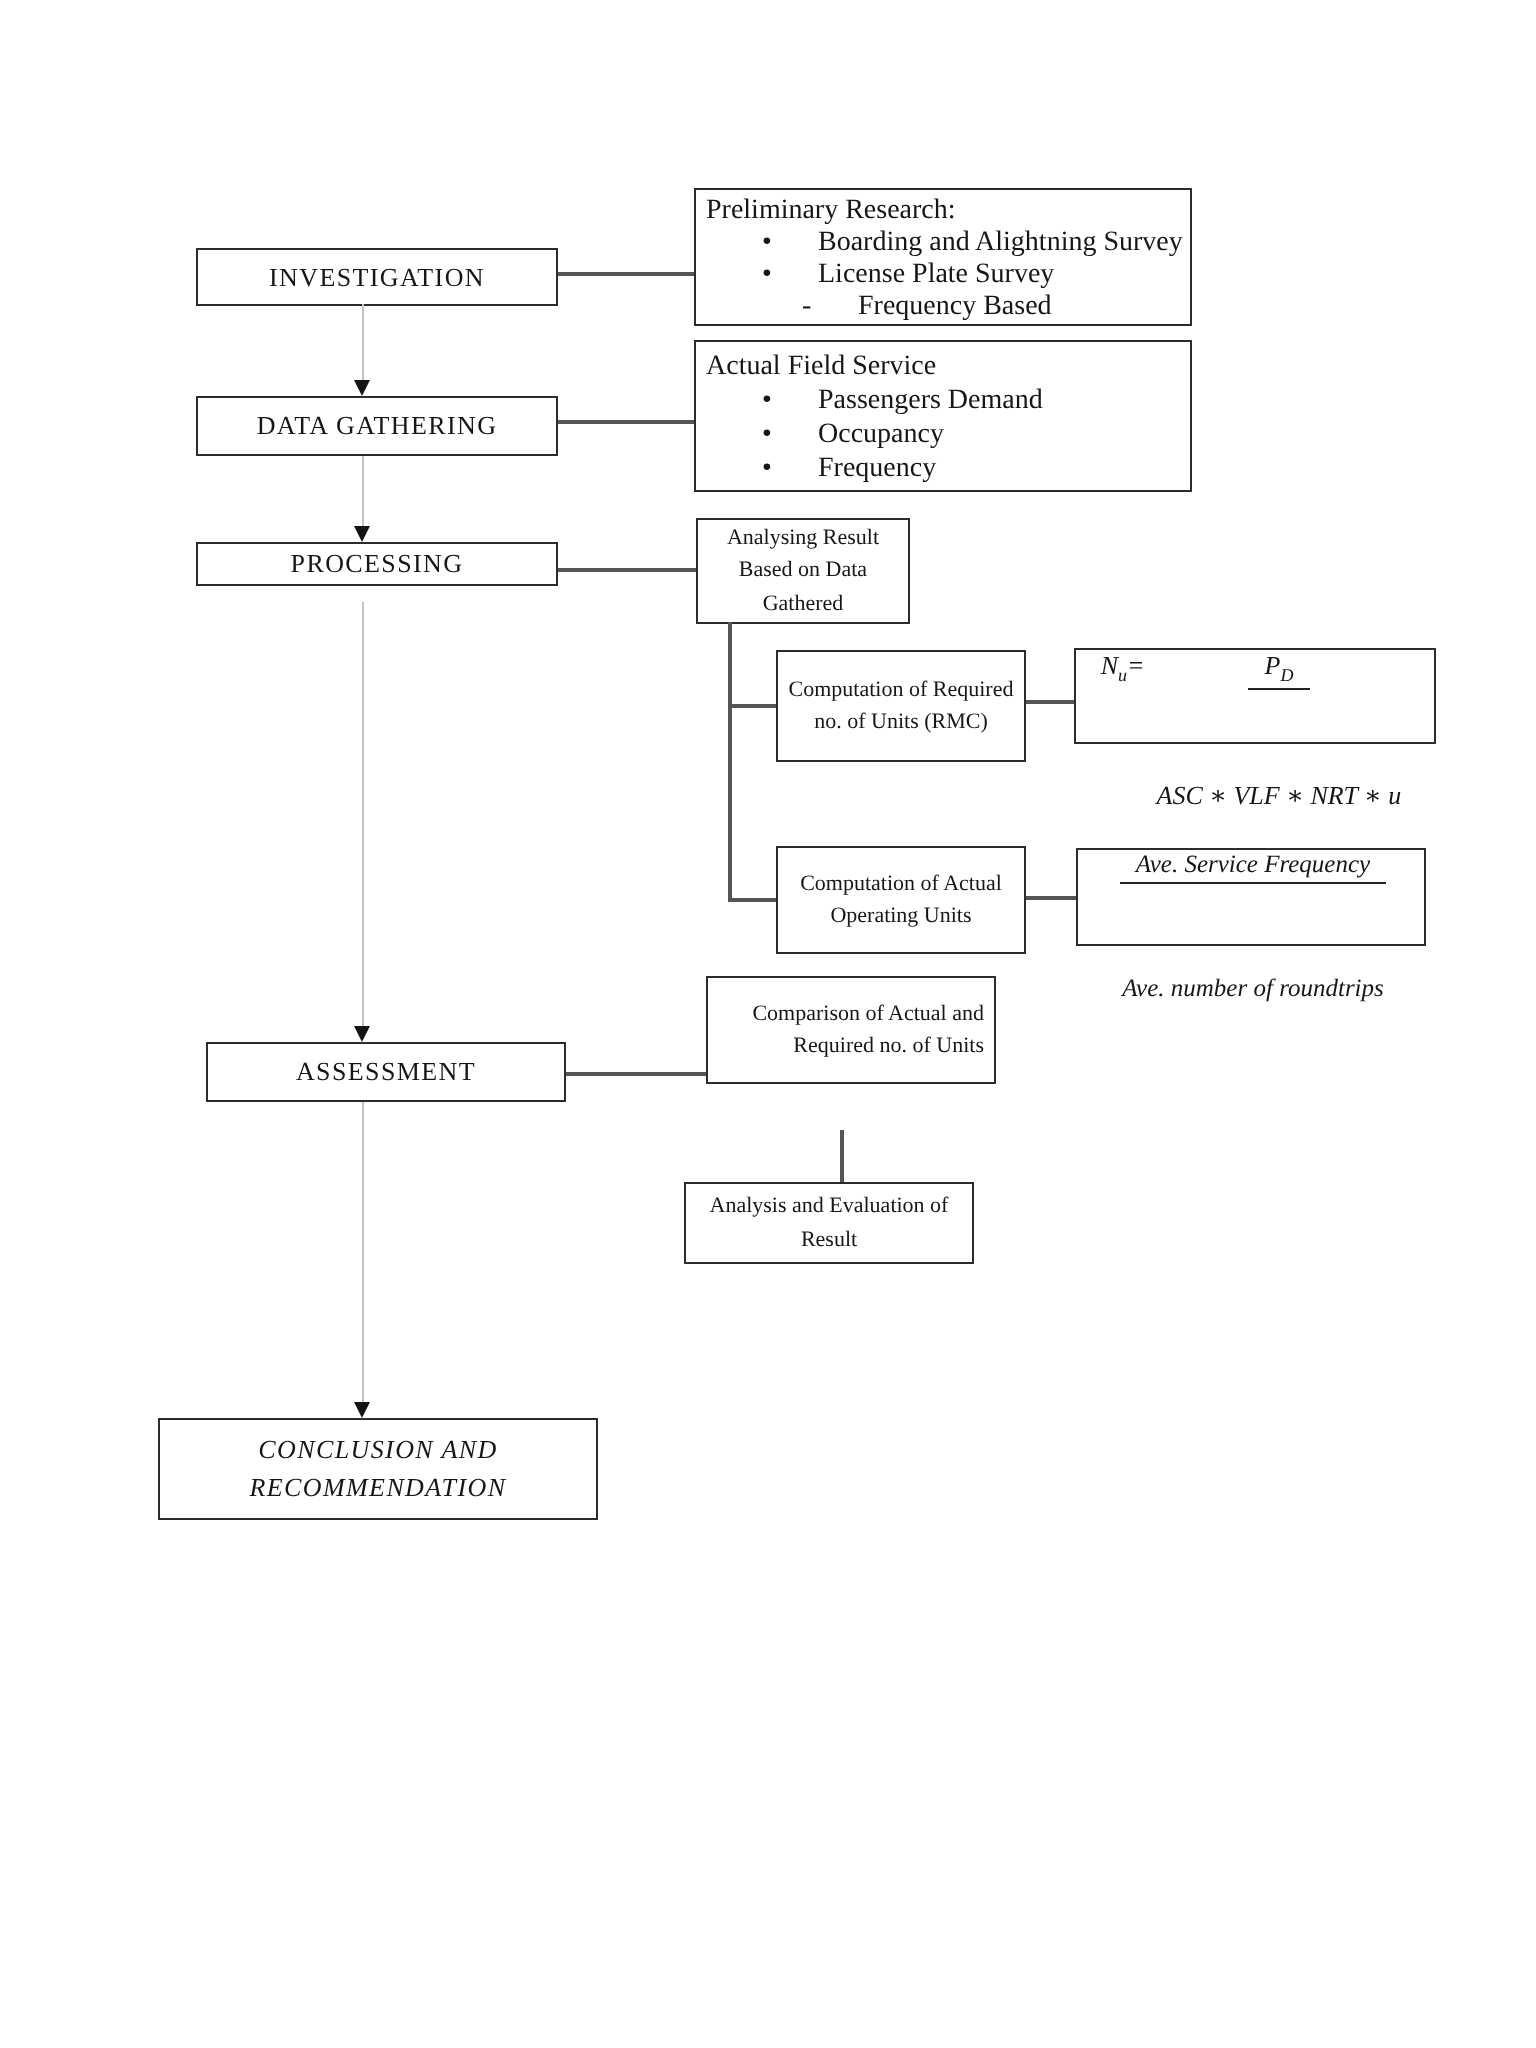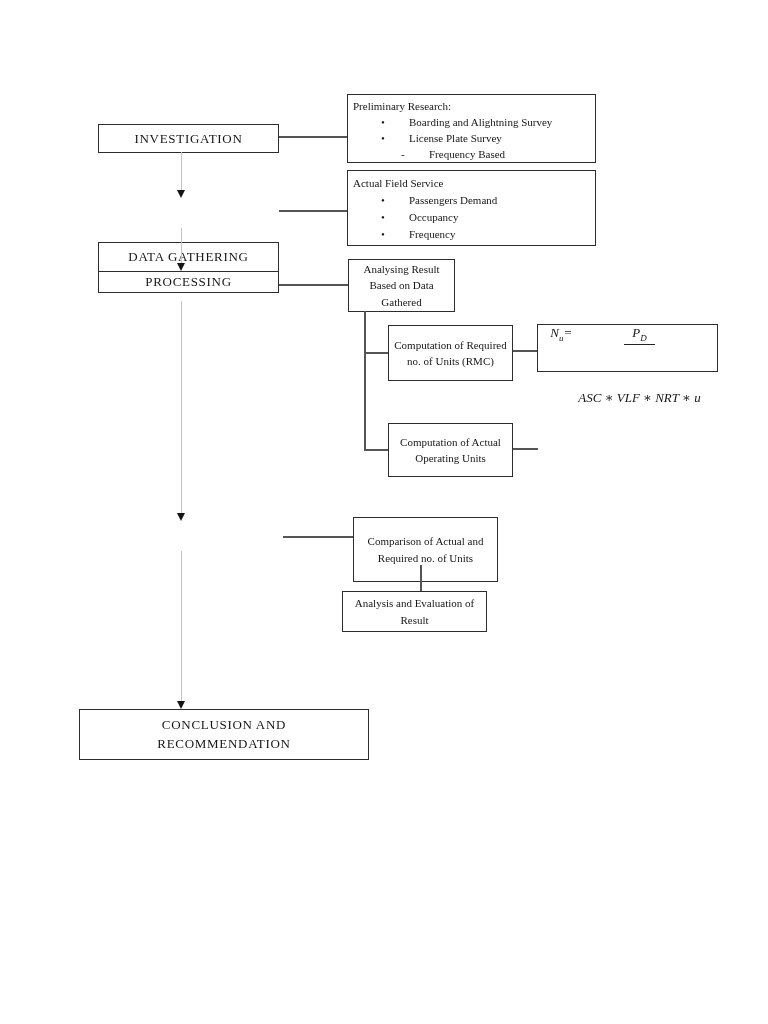--- a/index.html
+++ b/index.html
@@ -14,21 +14,21 @@
   }
   .stage {
     display:flex; align-items:center; justify-content:center; text-align:center;
     font-size:13px; letter-spacing:0.7px;
   }
   .pre-line { white-space:pre-line; line-height:1.45; }
   .centerbox {
     display:flex; align-items:center; justify-content:center; text-align:center;
     font-size:11px; line-height:1.5; padding:2px 5px; border-width:1.2px;
   }
-  .listbox { font-size:11px; line-height:16px; padding:3px 0 0 5px; border-width:1.2px; }
+  .listbox { font-size:14px; line-height:16px; padding:3px 0 0 5px; border-width:1.2px; }
   .listbox .li { display:flex; }
   .li .marker { flex:0 0 28px; text-align:left; }
   .ind1 { padding-left:28px; }
   .ind2 { padding-left:48px; }
   .formula {
     display:flex; justify-content:center;
     font-style:italic; font-size:13px; border-width:1.2px;
   }
   .formula sub { font-size:9px; font-style:italic; }
   .frac { display:inline-flex; flex-direction:column; align-items:center; margin-left:2px;gap:44px; }
@@ -44,30 +44,33 @@
 </style>
 </head>
 <body>
 
 <div class="page">
 
   <div class="box stage" style="left:98px; top:124px; width:181px; height:29px;">
     <span>INVESTIGATION</span>
   </div>
 
-  <div class="box stage" style="left:98px; top:198px; width:181px; height:30px;margin-top:44px;">
+  <div class="box stage" style="left:98px; top:198px; width:181px; height:30px;">
     <span>DATA GATHERING</span>
   </div>
 
   <div class="box stage" style="left:98px; top:271px; width:181px; height:22px;">
     <span>PROCESSING</span>
   </div>
 
+  <div class="box stage" style="left:103px; top:521px; width:180px; height:30px;">
+    <span>ASSESSMENT</span>
+  </div>
 
-  <div class="box stage" style="left:79px; top:709px; width:290px; height:51px; border-width:1.8px;">
+  <div class="box stage" style="left:79px; top:709px; width:220px; height:51px; border-width:1.8px;font-style:italic;">
     <span class="pre-line">CONCLUSION AND
 RECOMMENDATION</span>
   </div>
 
   <div class="box listbox" style="left:347px; top:94px; width:249px; height:69px;">
     <div>Preliminary Research:</div>
     <div class="li ind1">
       <span class="marker">•</span>
       <span>Boarding and Alightning Survey</span>
     </div>
@@ -110,22 +113,28 @@
     <span class="frac">
       <span class="num"><span>P</span><sub>D</sub></span>
       <span class="den">ASC ∗ VLF ∗ NRT ∗ u</span>
     </span>
   </div>
 
   <div class="box centerbox" style="left:388px; top:423px; width:125px; height:54px;">
     <span>Computation of Actual Operating Units</span>
   </div>
 
+  <div class="box formula" style="left:538px; top:424px; width:175px; height:49px; font-size:12.5px;">
+    <span class="frac">
+      <span class="num">Ave. Service Frequency</span>
+      <span class="den">Ave. number of roundtrips</span>
+    </span>
+  </div>
 
-  <div class="box centerbox" style="left:353px; top:517px; width:145px; height:65px;">
+  <div class="box centerbox" style="left:353px; top:488px; width:145px; height:54px;text-align:right;">
     <span>Comparison of Actual and Required no. of Units</span>
   </div>
 
   <div class="box centerbox" style="left:342px; top:591px; width:145px; height:41px;">
     <span>Analysis and Evaluation of Result</span>
   </div>
 
   <div class="line" style="left:279px; top:136px; width:68px; height:2px;"></div>
   <div class="line" style="left:279px; top:210px; width:68px; height:2px;"></div>
   <div class="line" style="left:279px; top:284px; width:69px; height:2px;"></div>

